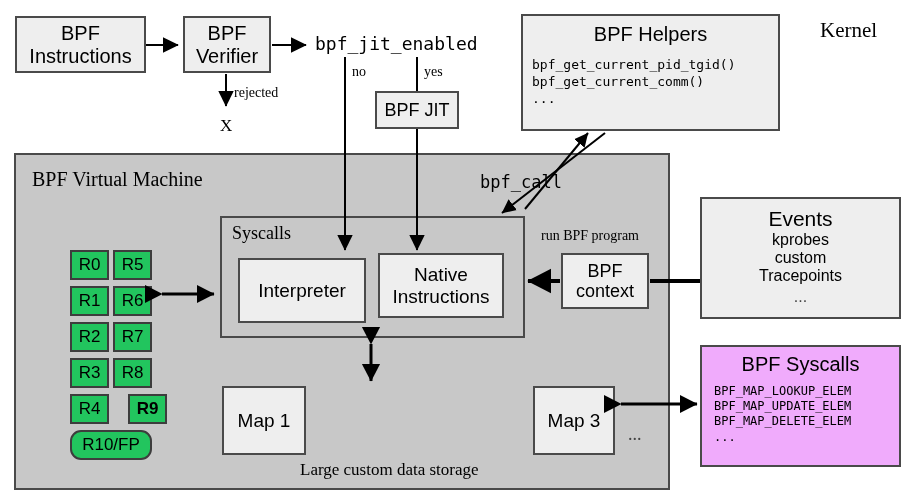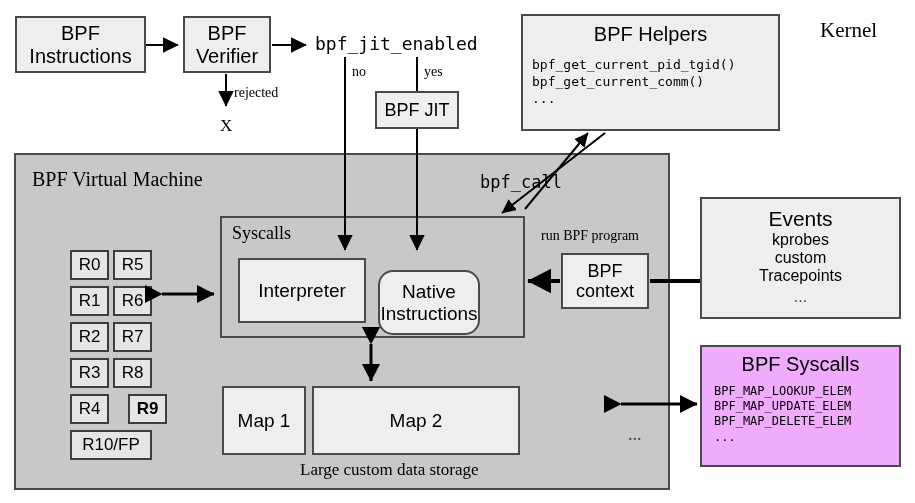--- a/index.html
+++ b/index.html
@@ -14,21 +14,21 @@
   .vmbox{position:absolute;box-sizing:border-box;background:#c8c8c8;
          border:2px solid #4a4a4a;}
   .plainbox{position:absolute;box-sizing:border-box;background:transparent;
             border:2px solid #4a4a4a;}
   .lbl{position:absolute;white-space:pre;font-family:Liberation Serif, serif;}
   .mono{font-family:"DejaVu Sans Mono","Liberation Mono",monospace;}
 
   svg.ov{position:absolute;left:0;top:0;width:915px;height:503px;
          pointer-events:none;overflow:visible;}
 
-  .reg{position:absolute;box-sizing:border-box;background:#e5e5e5;
+  .reg{position:absolute;box-sizing:border-box;background:#22c55e;
        border:2px solid #3d3d3d;display:flex;align-items:center;
        justify-content:center;font-size:17px;height:30px;}
 </style>
 </head>
 <body>
 
 <div id="stage">
 
   <div class="vmbox" style="left:14px;top:153px;width:656px;height:337px;"></div>
 
@@ -60,41 +60,41 @@
   <div class="reg" style="left:113px;top:322px;width:39px;">
       <span>R7</span>
     </div>
   <div class="reg" style="left:113px;top:358px;width:39px;">
       <span>R8</span>
     </div>
   <div class="reg" style="left:128px;top:394px;width:39px;font-weight:bold;">
       <span>R9</span>
     </div>
 
-  <div class="reg" style="left:70px;top:430px;width:82px;">
+  <div class="reg" style="left:70px;top:430px;width:82px;border-radius:11px;">
       <span>R10/FP</span>
     </div>
 
   <div class="plainbox" style="left:220px;top:216px;width:305px;height:122px;"></div>
   <div class="lbl" style="left:232px;top:223px;font-size:18px;">Syscalls</div>
 
   <div class="box" style="left:238px;top:258px;width:128px;height:65px;font-size:19px;">
     <span>Interpreter</span>
   </div>
 
-  <div class="box" style="left:378px;top:270px;width:102px;height:65px;font-size:19px;white-space:pre-line;border-radius:15px;">
+  <div class="box" style="left:378px;top:253px;width:126px;height:65px;font-size:19px;white-space:pre-line;">
     <span>Native
 Instructions</span>
   </div>
 
   <div class="box" style="left:222px;top:386px;width:84px;height:69px;font-size:19px;">
     <span>Map 1</span>
   </div>
-  <div class="box" style="left:312px;top:386px;width:208px;height:69px;font-size:19px;">
-    <span>Map 2</span>
+  <div class="box" style="left:533px;top:386px;width:82px;height:69px;font-size:19px;">
+    <span>Map 3</span>
   </div>
   <div class="lbl" style="left:628px;top:424px;font-size:18px;color:#444;">...</div>
 
   <div class="lbl" style="left:300px;top:460px;font-size:17px;">Large custom data storage</div>
 
   <div class="lbl mono" style="left:480px;top:172px;font-size:17px;">bpf_call</div>
 
   <div class="lbl" style="left:541px;top:228px;font-size:14px;">run BPF program</div>
 
   <div class="box" style="left:561px;top:253px;width:88px;height:56px;font-size:18px;white-space:pre-line;">

